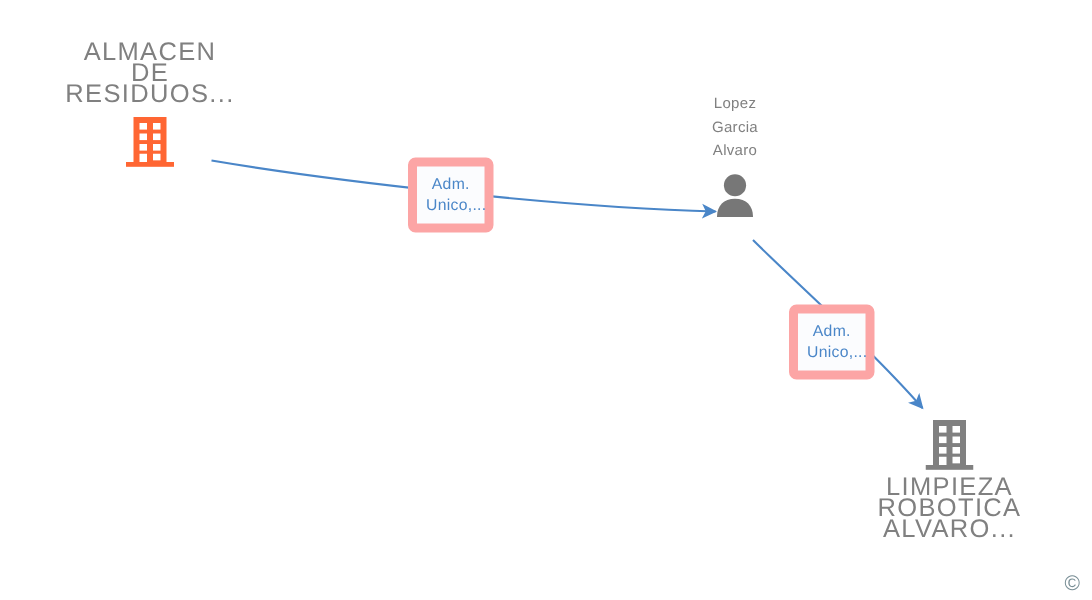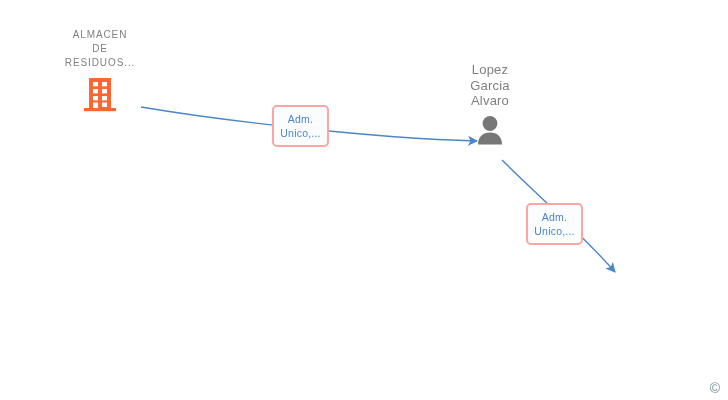--- a/index.html
+++ b/index.html
@@ -48,49 +48,49 @@
   }
   
   #node-limpieza {
     left: 568px;
     top: 278px;
     width: 130px;
   }
 
   .node-caption {
     color: #808080;
-    font-size: 10px;
+    font-size: 17px;
     line-height: 14px;
     letter-spacing: 0.9px;
     white-space: pre-line;
     text-align: center;
   }
   .node-caption.mixed {
     letter-spacing: 0.2px;
-    font-size: 13px;
+    font-size: 10px;
     line-height: 15.5px;
   }
   .caption-above {
     margin-bottom: 6px;
   }
   .caption-below {
     margin-top: 4px;
   }
 
   .icon-wrap {
     display: flex;
     justify-content: center;
     align-items: flex-end;
   }
 
   
   .rel-label {
     position: absolute;
     box-sizing: border-box;
-    border: 2px solid #fca5a5;
+    border: 6px solid #fca5a5;
     border-radius: 5px;
     background: #fbfcfe;
     color: #4a86c8;
     font-size: 10.5px;
     line-height: 14px;
     text-align: center;
     padding: 5px 6px 5px 6px;
     letter-spacing: 0.2px;
     white-space: pre-line;
   }
@@ -184,20 +184,39 @@
       <svg width="30" height="30" viewBox="0 0 30 30">
         <circle cx="15" cy="8.5" r="7.4" fill="#777777"></circle>
         <path d="M 15 17.5
                  C 22.5 17.5 27 22 27 29.6
                  L 3 29.6
                  C 3 22 7.5 17.5 15 17.5 Z" fill="#777777"></path>
       </svg>
     </div>
   </div>
 
+  <div class="node" id="node-limpieza">
+    <div class="icon-wrap">
+      <svg width="32" height="36" viewBox="0 0 32 36">
+        <rect x="5" y="2" width="22" height="30" fill="#808080"></rect>
+        <rect x="0" y="32" width="32" height="3.2" fill="#808080"></rect>
+        <rect x="9" y="6" width="5" height="4.4" fill="#ffffff"></rect>
+        <rect x="18" y="6" width="5" height="4.4" fill="#ffffff"></rect>
+        <rect x="9" y="13" width="5" height="4.4" fill="#ffffff"></rect>
+        <rect x="18" y="13" width="5" height="4.4" fill="#ffffff"></rect>
+        <rect x="9" y="20" width="5" height="4.4" fill="#ffffff"></rect>
+        <rect x="18" y="20" width="5" height="4.4" fill="#ffffff"></rect>
+        <rect x="9" y="26.5" width="5" height="5.5" fill="#ffffff"></rect>
+        <rect x="18" y="26.5" width="5" height="4.4" fill="#ffffff"></rect>
+      </svg>
+    </div>
+    <div class="node-caption caption-below">LIMPIEZA
+ROBOTICA
+ALVARO...</div>
+  </div>
 
   <div class="rel-label" id="rel-label-1">Adm.
 Unico,...</div>
 
   <div class="rel-label" id="rel-label-2">Adm.
 Unico,...</div>
 
   <div id="watermark">
     <span class="copy">©</span>
   </div>

